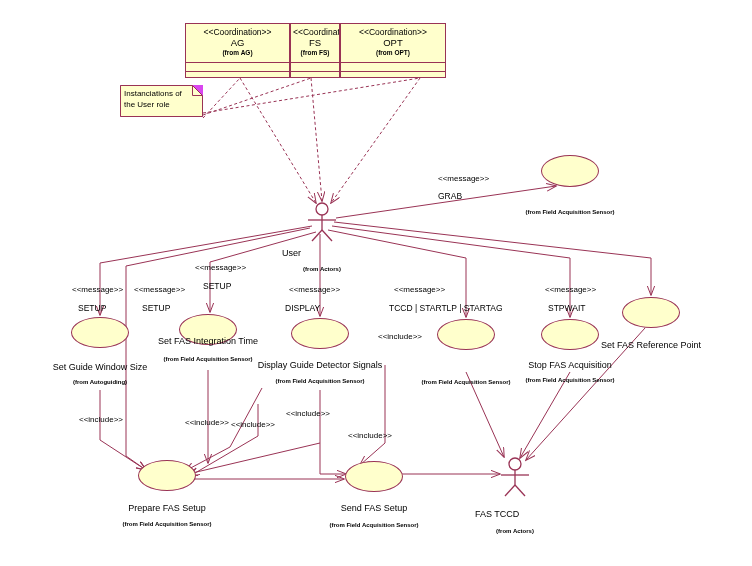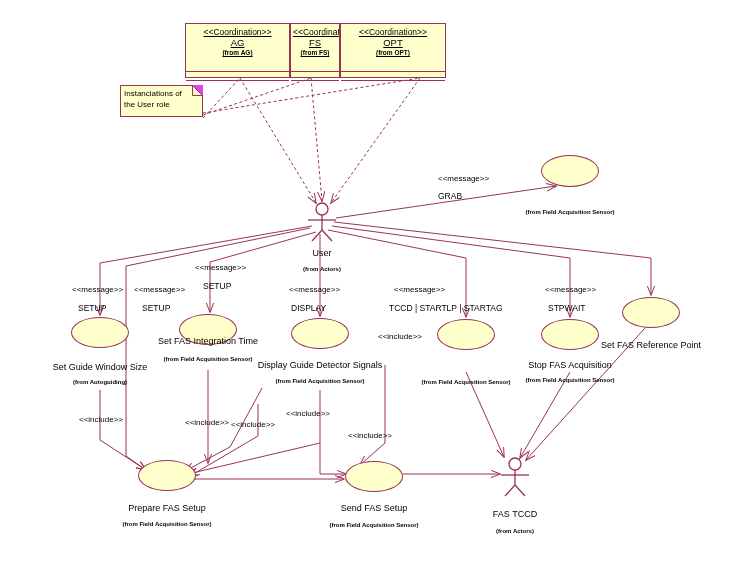--- a/index.html
+++ b/index.html
@@ -16,24 +16,23 @@
   
   .classbox {
     position:absolute;
     background:#ffffcc;
     border:1px solid #993355;
     box-sizing:border-box;
   }
   .classbox .namecmp {
     border-bottom:1px solid #993355;
     text-align:center;
-    padding:3px 2px 14px 2px;
+    padding:3px 2px 5px 2px;
     overflow:hidden;
     white-space:nowrap;
-    text-decoration:underline;
   }
   .classbox .cmp {
     border-bottom:1px solid #993355;
     height:8px;
   }
   .classbox .cmp.last { border-bottom:none; height:12px; }
   .stereo { font-size:8.5px; color:#000; line-height:10px; }
   .cname  { font-size:9.5px; color:#000; line-height:11px; }
   .cfrom  { font-size:6.5px; color:#000; line-height:9px; font-weight:bold; }
 
@@ -75,21 +74,20 @@
     line-height:8px;
     font-weight:bold;
     color:#000;
   }
 
   
   .actor { position:absolute; }
   .actor svg { display:block; }
   .actorname {
     position:absolute;
-    text-align:center;
     white-space:nowrap;
     font-size:9px;
     line-height:11px;
   }
   .actorfrom {
     position:absolute;
     text-align:center;
     white-space:nowrap;
     font-size:6px;
     line-height:8px;
@@ -339,21 +337,21 @@
   <div class="edgelabel" style="left:72px; top:285px;">&lt;&lt;message&gt;&gt;</div>
   <div class="edgelabel ital" style="left:78px; top:303px;">SETUP</div>
 
   <div class="edgelabel" style="left:134px; top:285px;">&lt;&lt;message&gt;&gt;</div>
   <div class="edgelabel ital" style="left:142px; top:303px;">SETUP</div>
 
   <div class="edgelabel" style="left:195px; top:263px;">&lt;&lt;message&gt;&gt;</div>
   <div class="edgelabel ital" style="left:203px; top:281px;">SETUP</div>
 
   <div class="edgelabel" style="left:289px; top:285px;">&lt;&lt;message&gt;&gt;</div>
-  <div class="edgelabel ital" style="left:291px; top:303px;">DISPLAY</div>
+  <div class="edgelabel ital" style="left:285px; top:303px;">DISPLAY</div>
 
   <div class="edgelabel" style="left:394px; top:285px;">&lt;&lt;message&gt;&gt;</div>
   <div class="edgelabel ital" style="left:389px; top:303px;">TCCD | STARTLP | STARTAG</div>
 
   <div class="edgelabel" style="left:545px; top:285px;">&lt;&lt;message&gt;&gt;</div>
   <div class="edgelabel ital" style="left:548px; top:303px;">STPWAIT</div>
 
   <div class="edgelabel" style="left:79px; top:415px;">&lt;&lt;include&gt;&gt;</div>
   <div class="edgelabel" style="left:185px; top:418px;">&lt;&lt;include&gt;&gt;</div>
   <div class="edgelabel" style="left:231px; top:420px;">&lt;&lt;include&gt;&gt;</div>

